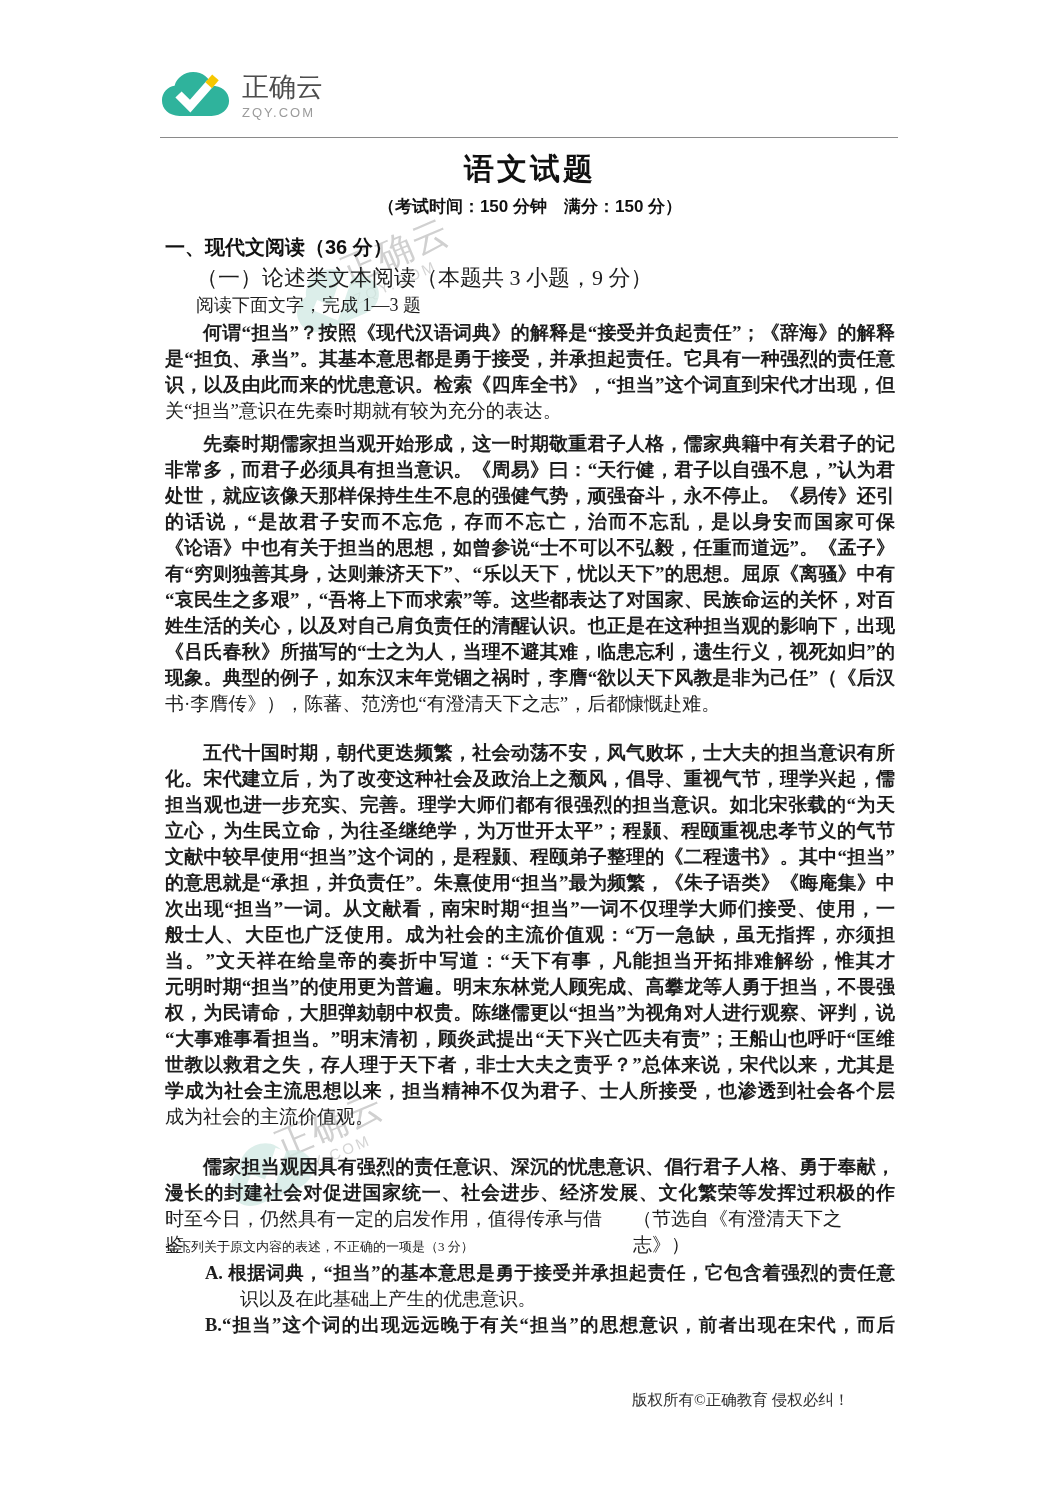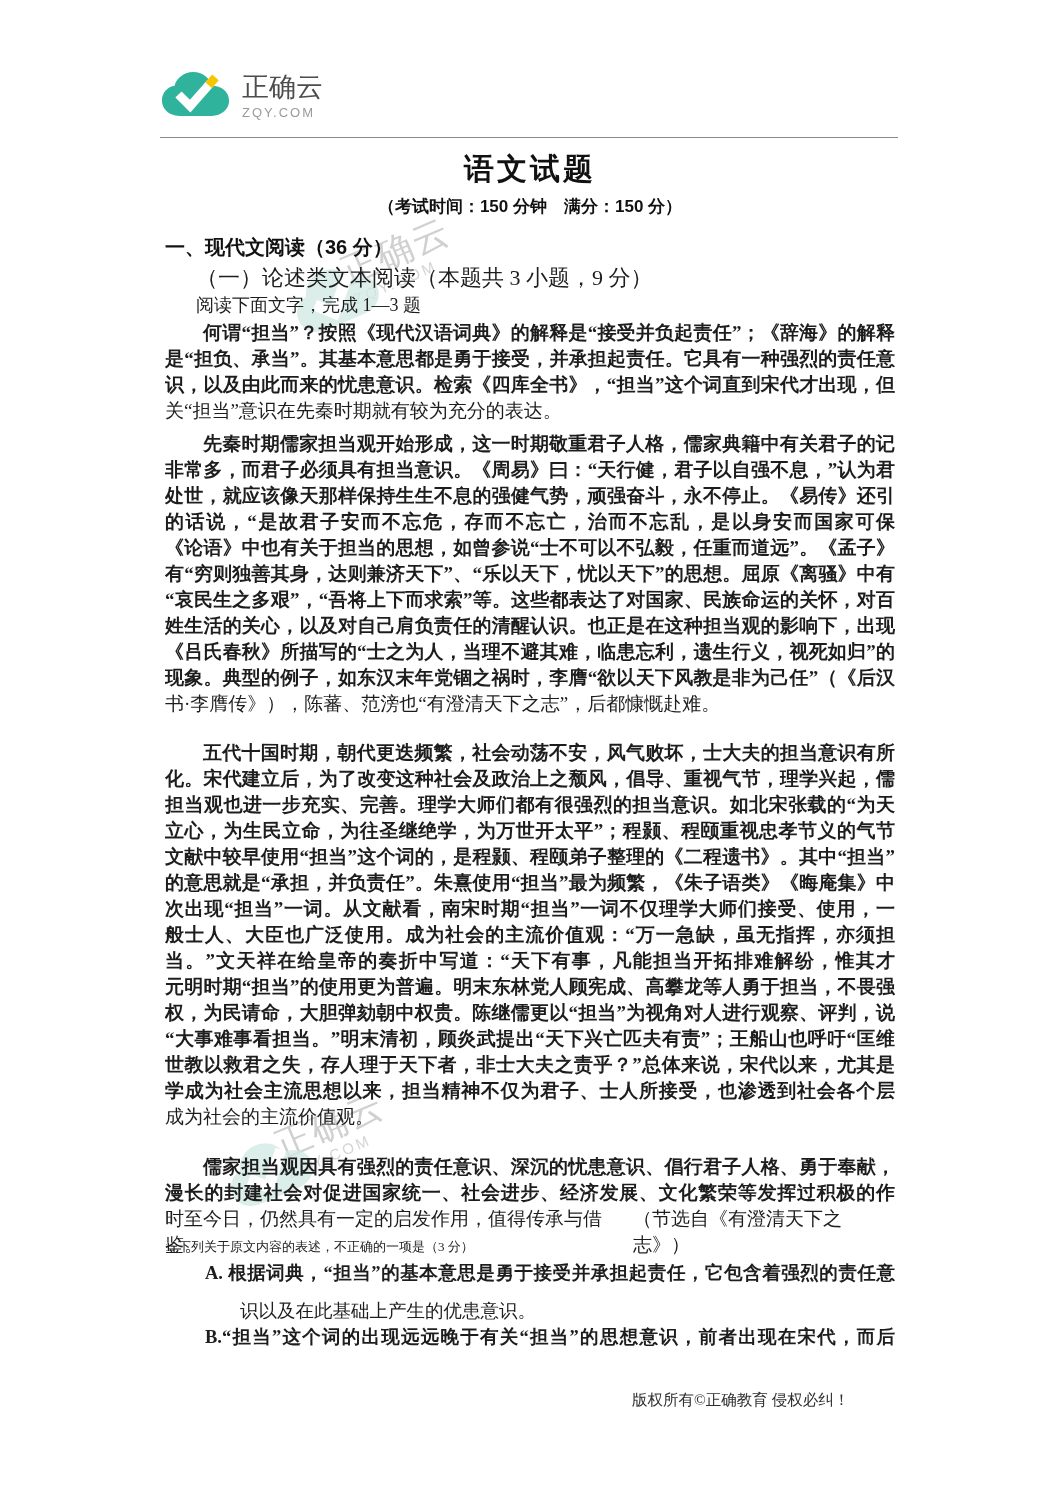--- a/index.html
+++ b/index.html
@@ -37,21 +37,21 @@
   .paragraph:nth-child(2){margin-top:7px;}
   .paragraph:nth-child(3){margin-top:23px;}
   .paragraph:nth-child(4){margin-top:24px;}
 
   .citation-row{display:flex;justify-content:space-between;font-size:19px;line-height:26px;height:26px;}
 
   .question{margin-top:2px;}
   .q-stem{font-size:13px;line-height:26px;height:26px;}
   .opt .bodyline{font-size:18.5px;}
   .ind1{margin-left:40px;}
-  .ind2{margin-left:75px;margin-top:12px;}
+  .ind2{margin-left:75px;}
 
   .footer{position:absolute;left:632px;top:1390px;font-size:15.5px;color:#2e2e2e;z-index:2;}
 </style>
 </head>
 <body>
 
 <div class="page">
 
   <div class="logo">
     <span>

